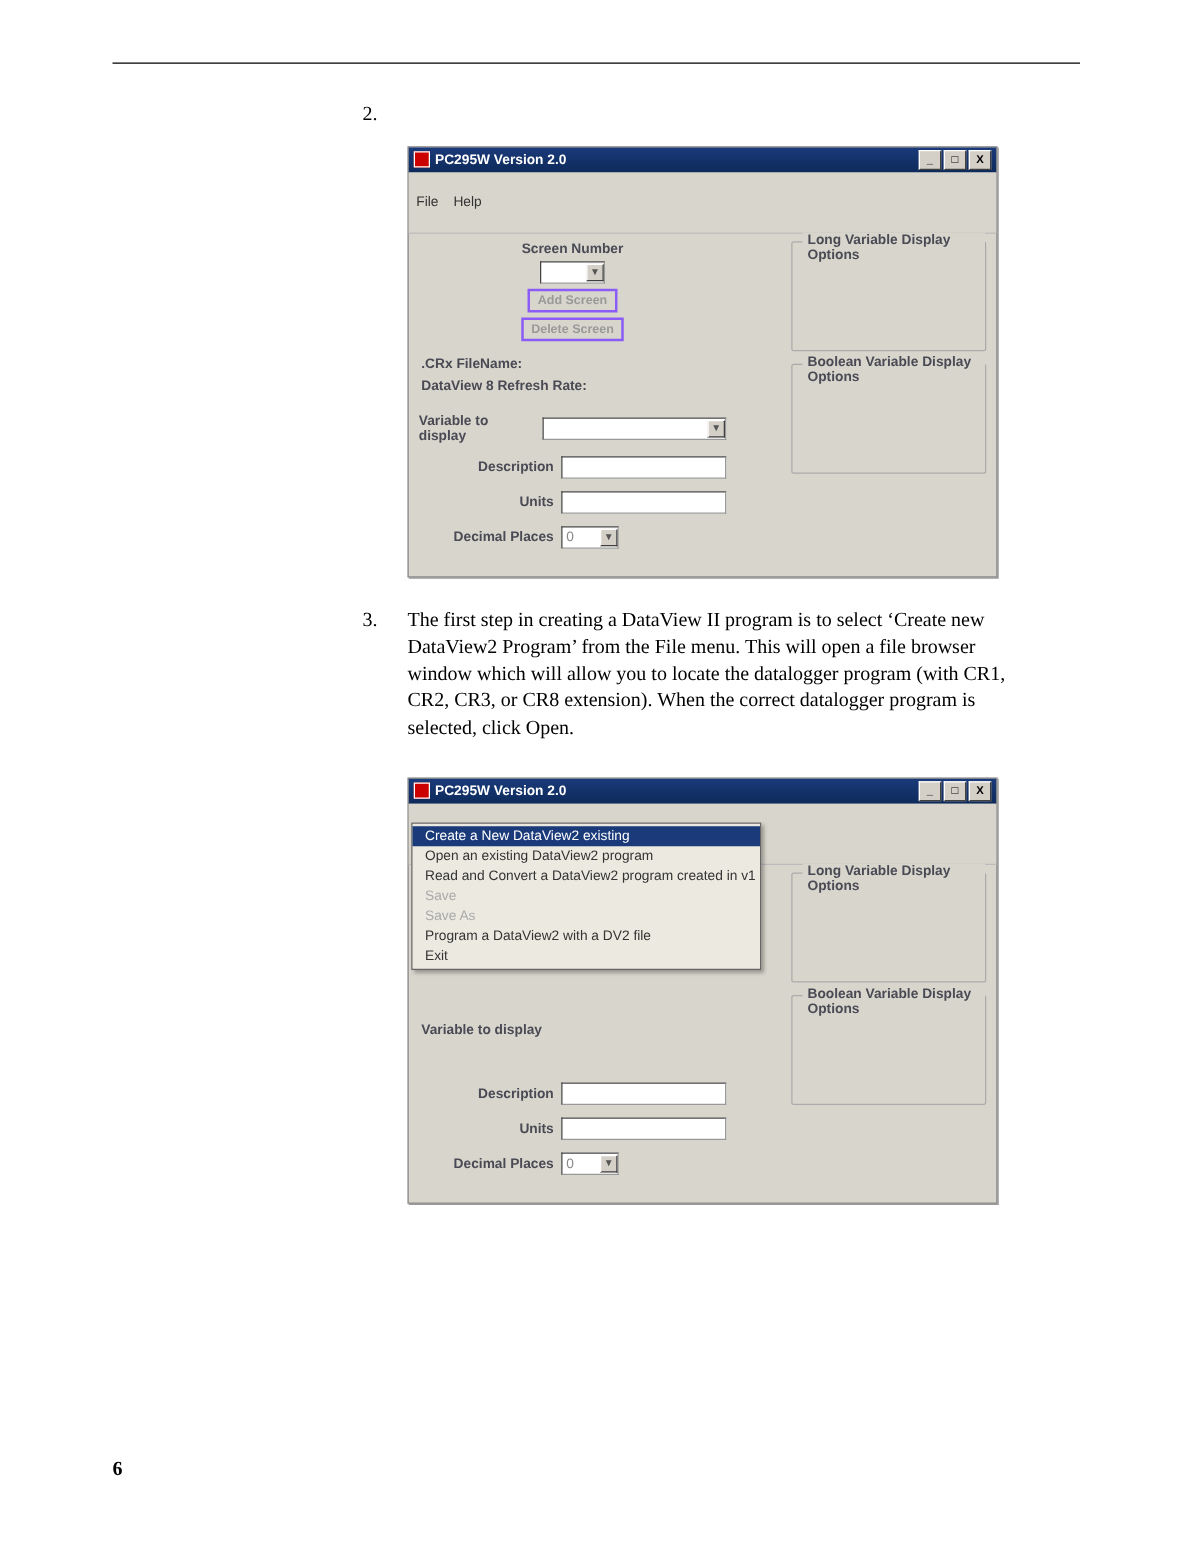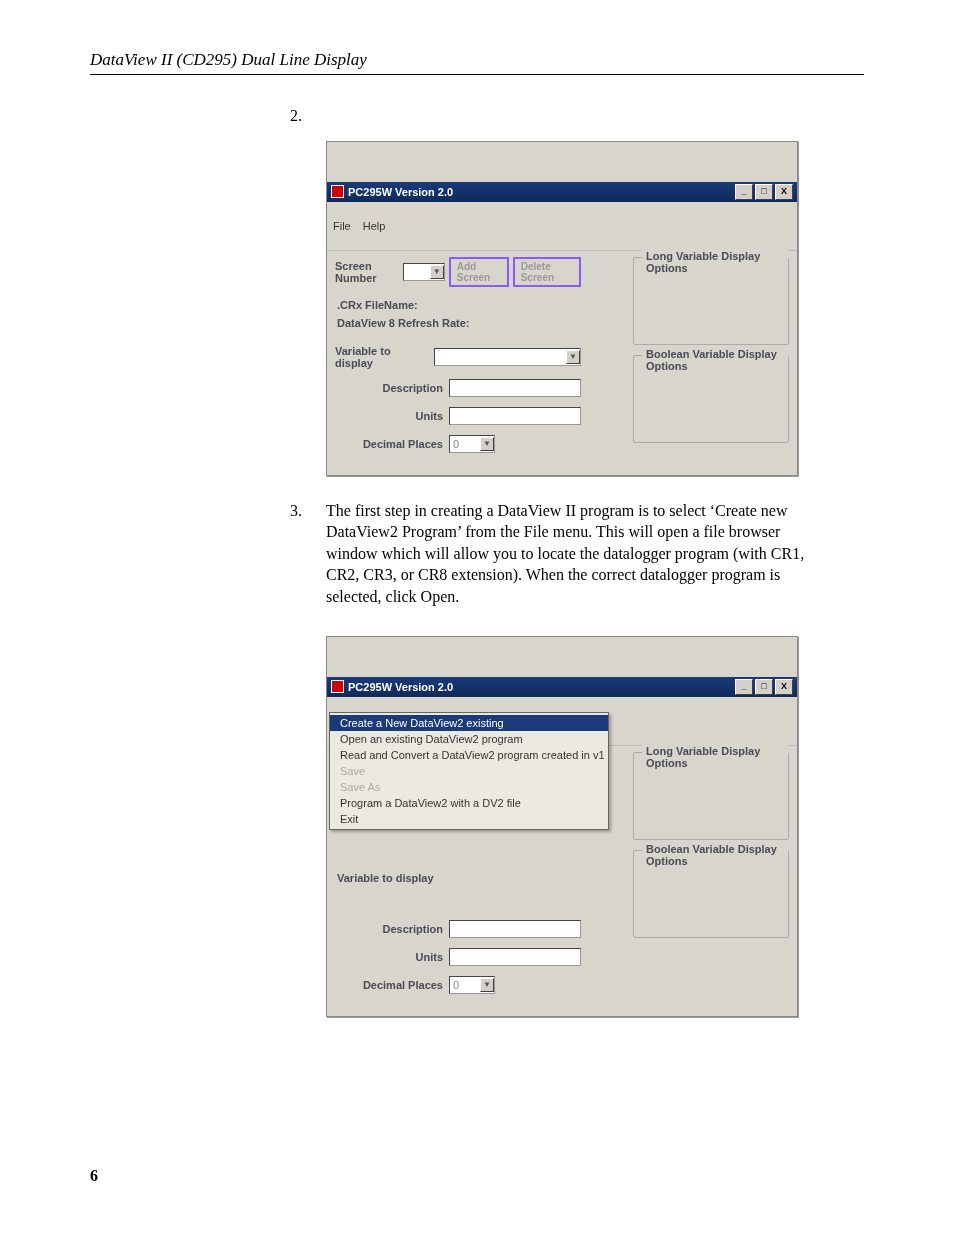--- a/index.html
+++ b/index.html
@@ -56,21 +56,20 @@
   }
   .titlebar {
     background: linear-gradient(#1a3a7a, #0d2a5a);
     color: #fff;
     display: flex;
     align-items: center;
     justify-content: space-between;
     padding: 2px 4px;
     font-weight: bold;
     font-size: 11px;
-    margin-top: 40px;
   }
   .titlebar-left {
     display: flex;
     align-items: center;
     gap: 4px;
   }
   .app-icon {
     width: 13px;
     height: 13px;
     background: #c00;
@@ -117,20 +116,21 @@
     flex: 0.9;
     padding-left: 44px;
   }
   .toolbar-row {
     display: flex;
     align-items: center;
     gap: 4px;
     margin-bottom: 12px;
     font-weight: bold;
     color: #4a4a55;
+    flex-direction: column;
   }
   .disabled-btn {
     background: #d8d6cc;
     border: 2px solid #8b5cf6;
     color: #999;
     padding: 2px 6px;
     font-size: 10px;
   }
   .combo {
     background: #fff;
@@ -240,21 +240,20 @@
     bottom: 50px;
     left: 90px;
     font-weight: bold;
     font-size: 16px;
   }
 </style>
 </head>
 <body>
 
 <div class="page">
-  <div class="running-head">DataView II (CD295) Dual Line Display</div>
   <hr class="rule">
 
   <div class="content">
 
     <div class="step">
       <div class="step-num">2.</div>
     </div>
 
     <div class="screenshot">
       <div class="titlebar">

